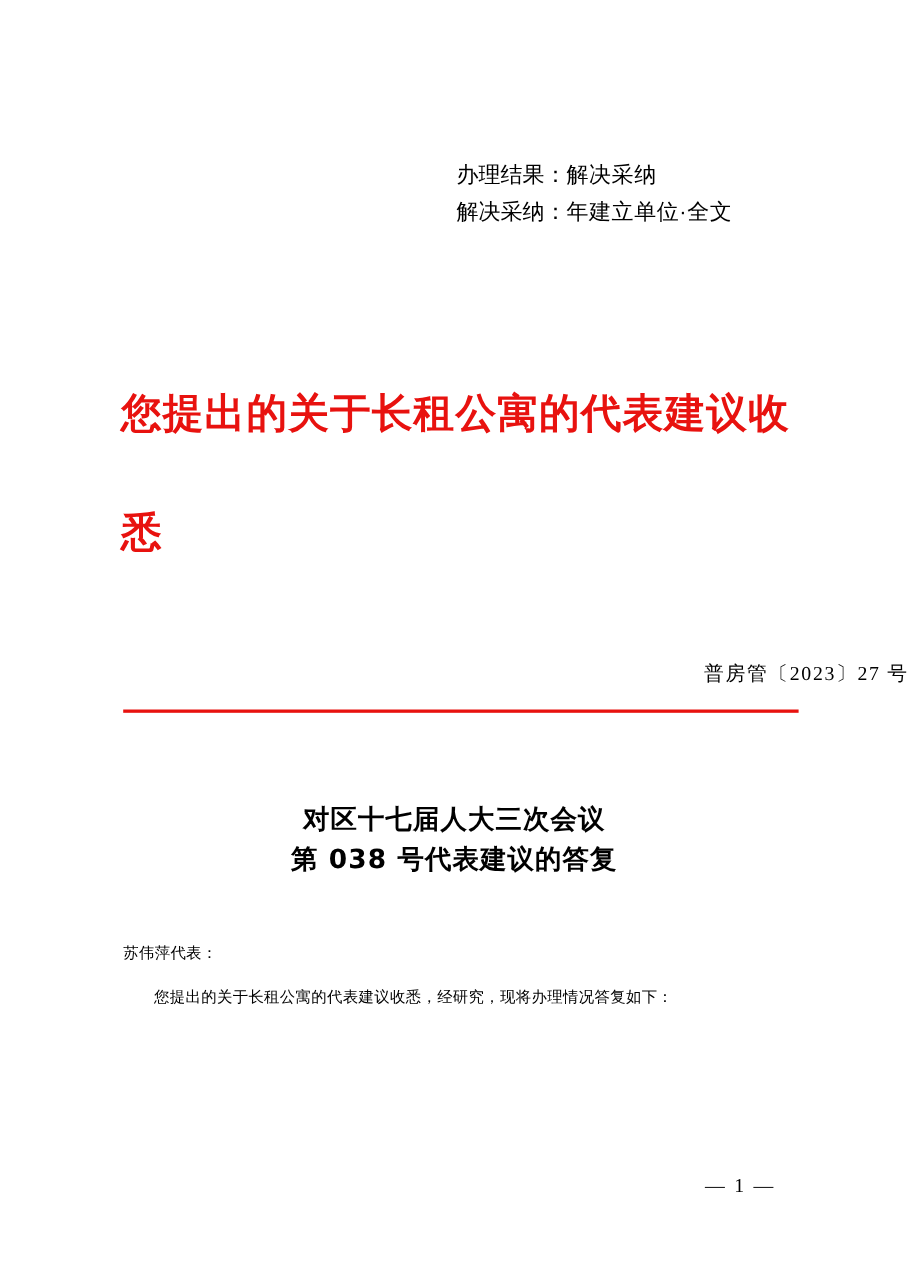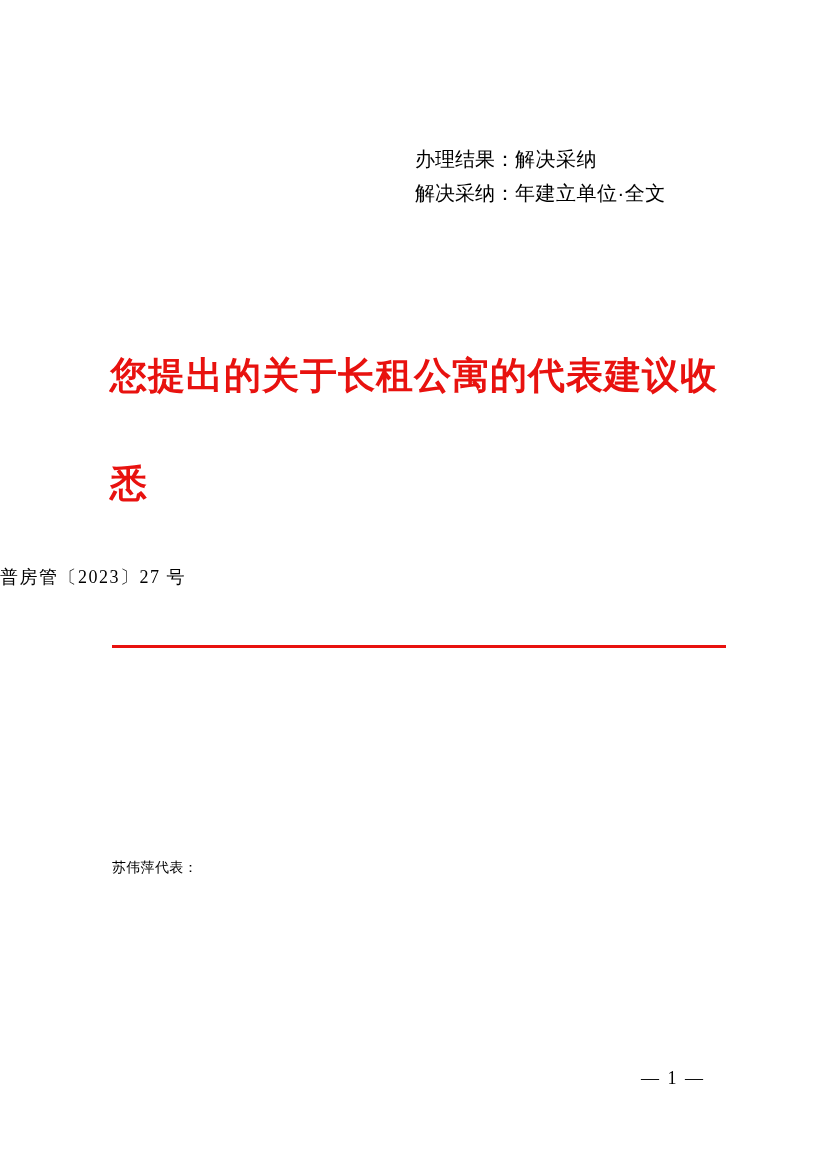--- a/index.html
+++ b/index.html
@@ -47,23 +47,23 @@
     font-size: 37px;
     line-height: 108px;
     color: #e8120f;
     letter-spacing: 1px;
   }
 
   
   .doc-number {
     position: absolute;
     left: 0;
-    top: 565px;
+    top: 600px;
     width: 826px;
-    text-align: left;
+    text-align: right;
     font-family: "Liberation Serif", "DejaVu Serif", serif;
     font-size: 18px;
     letter-spacing: 1.5px;
   }
 
   
   .red-rule {
     position: absolute;
     left: 112px;
     top: 645px;
@@ -136,22 +136,27 @@
       <span class="label">解决采纳：</span><span>年建立单位·全文</span>
     </div>
   </div>
 
   <div class="doc-title">您提出的关于长租公寓的代表建议收悉</div>
 
   <div class="doc-number">普房管〔2023〕27 号</div>
 
   <div class="red-rule"></div>
 
+  <div class="subject">
+    <div>对区十七届人大三次会议</div>
+    <div>第 038 号代表建议的答复</div>
+  </div>
 
   <div class="body-text">
     <p>苏伟萍代表：</p>
+    <p class="indent">您提出的关于长租公寓的代表建议收悉，经研究，现将办理情况答复如下：</p>
   </div>
 
   <div class="page-number">
     <span class="pn-inner">— 1 —</span>
   </div>
 
 </div>
 
 </body></html>

